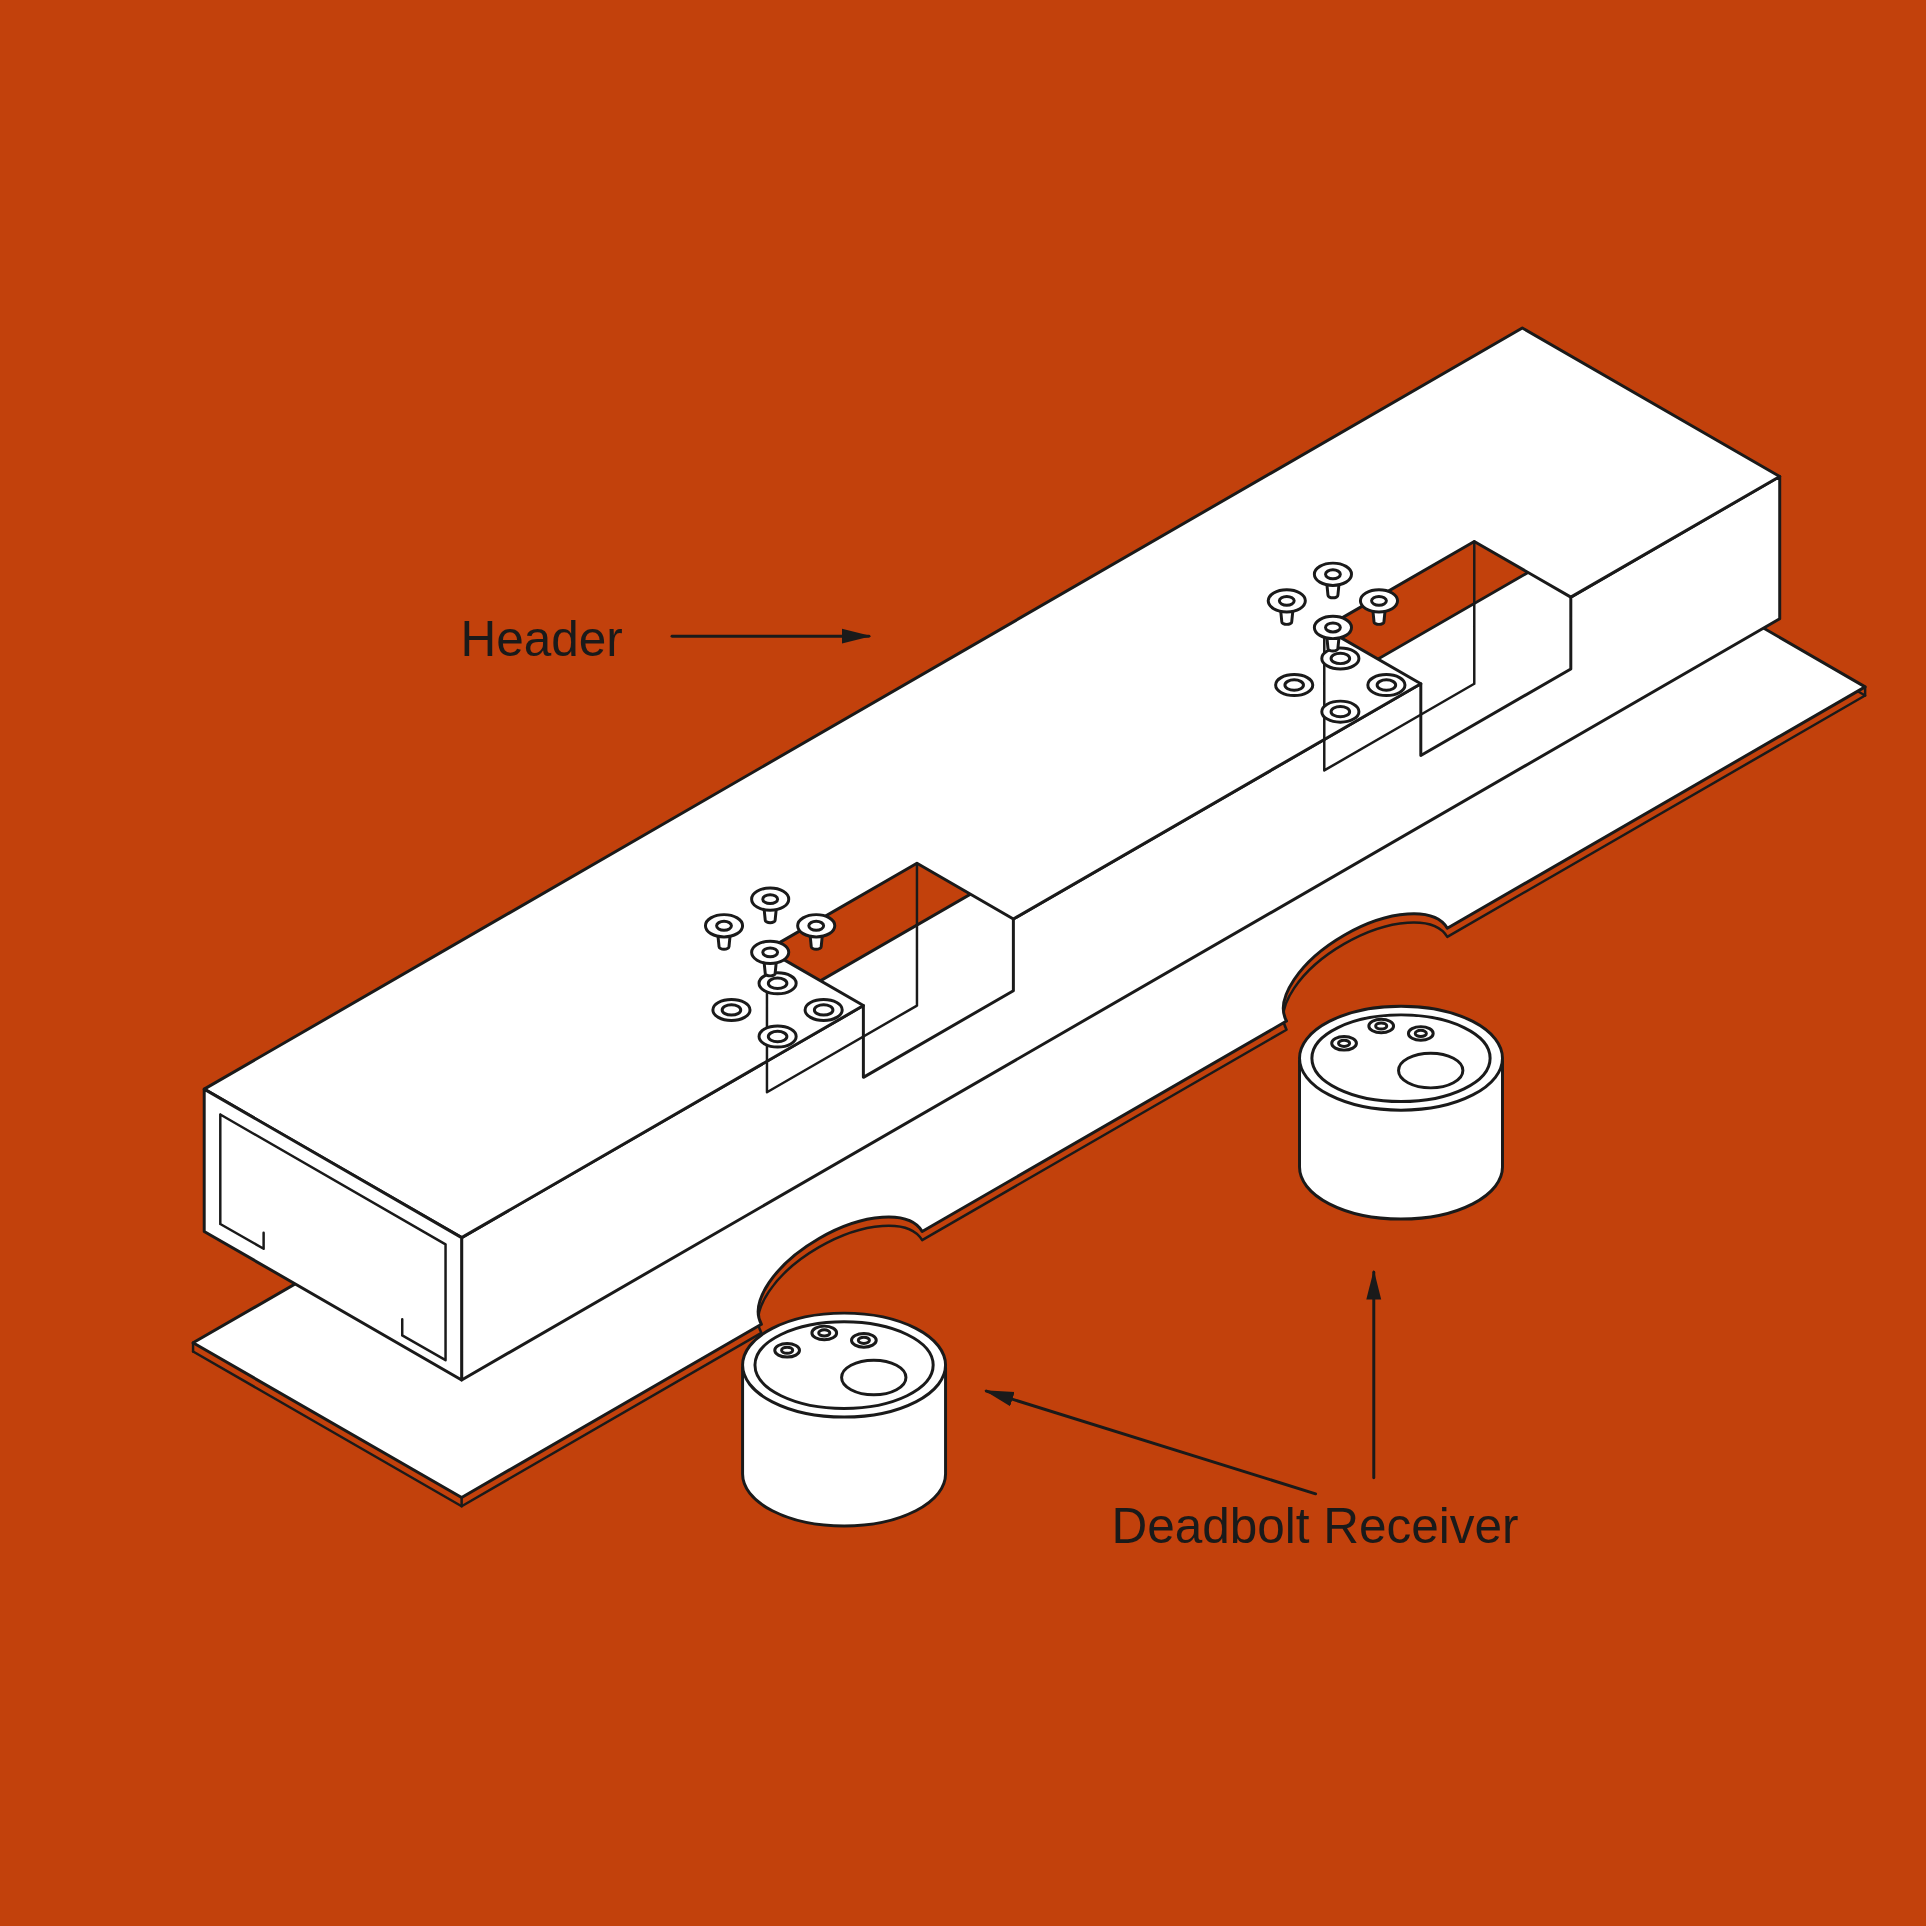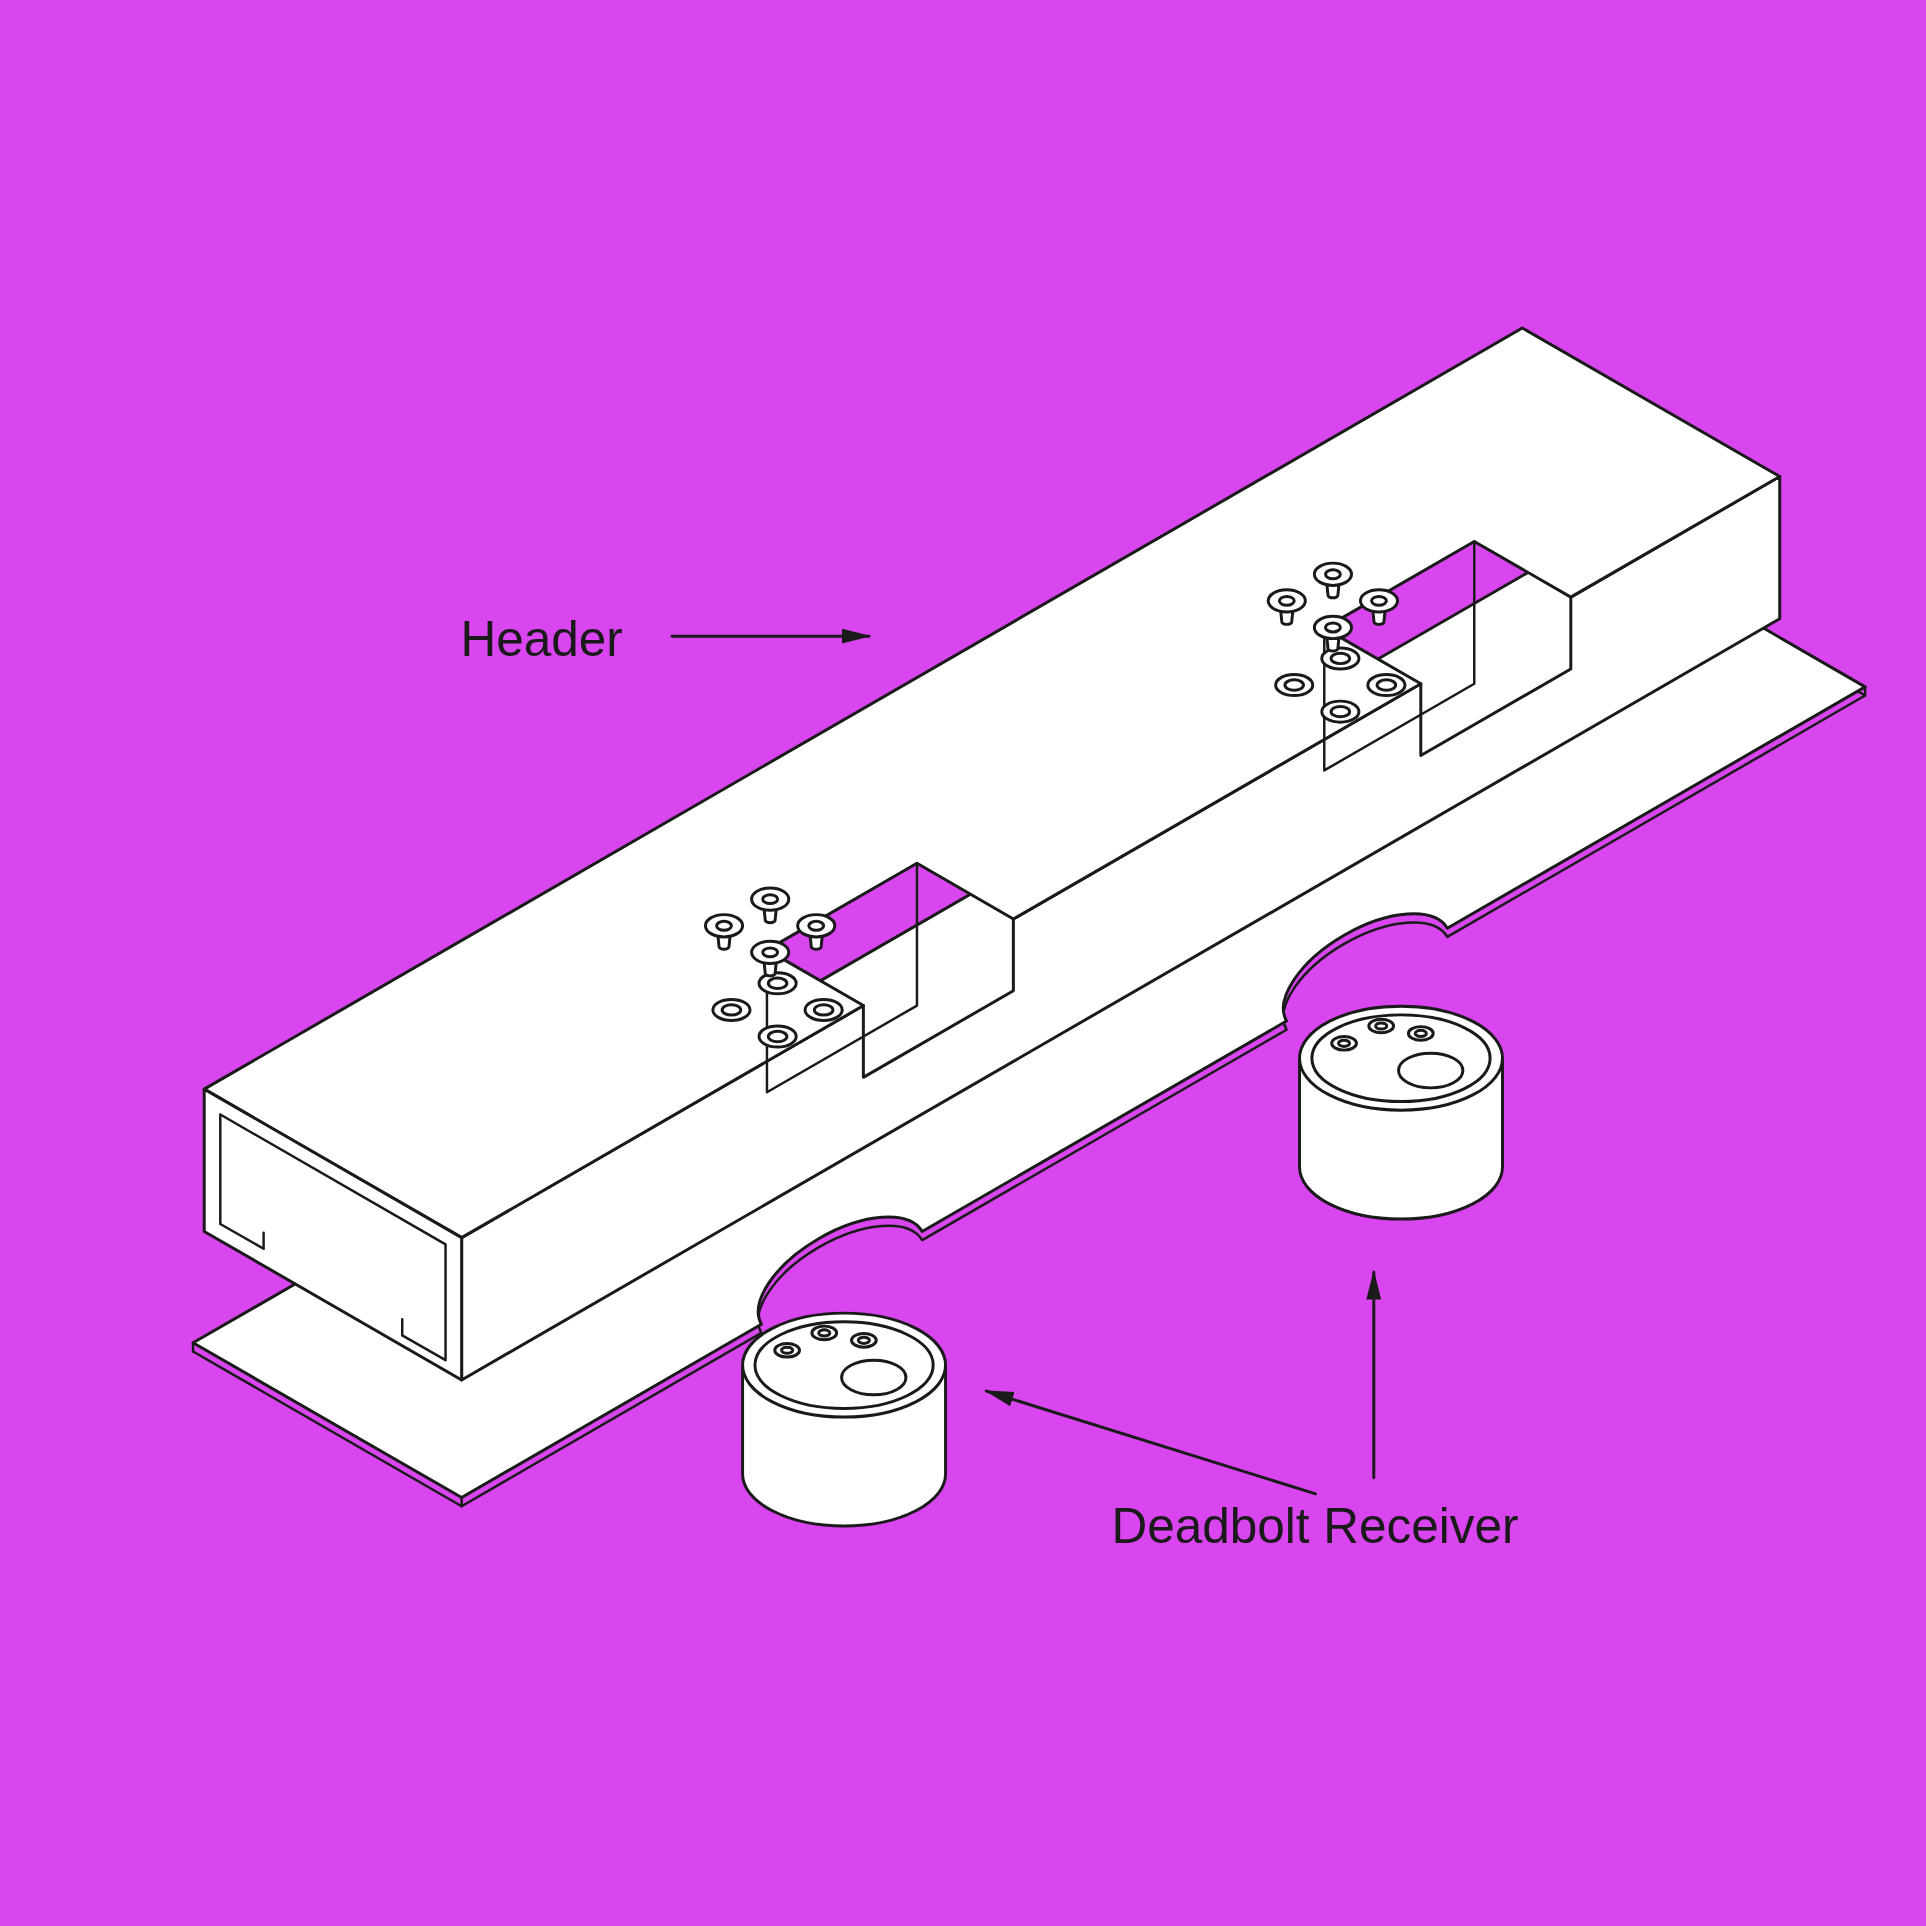--- a/index.html
+++ b/index.html
@@ -4,21 +4,21 @@
 <style>
   html, body {
     margin: 0;
     padding: 0;
     background: #ffffff;
   }
   .canvas {
     position: relative;
     width: 1927px;
     height: 1927px;
-    background: #d946ef;
+    background: #c2410c;
     overflow: hidden;
   }
   svg { display: block; }
   .art {
     stroke: #1a1a1a;
     stroke-width: 2.4;
     fill: none;
     stroke-linecap: round;
     stroke-linejoin: round;
   }

